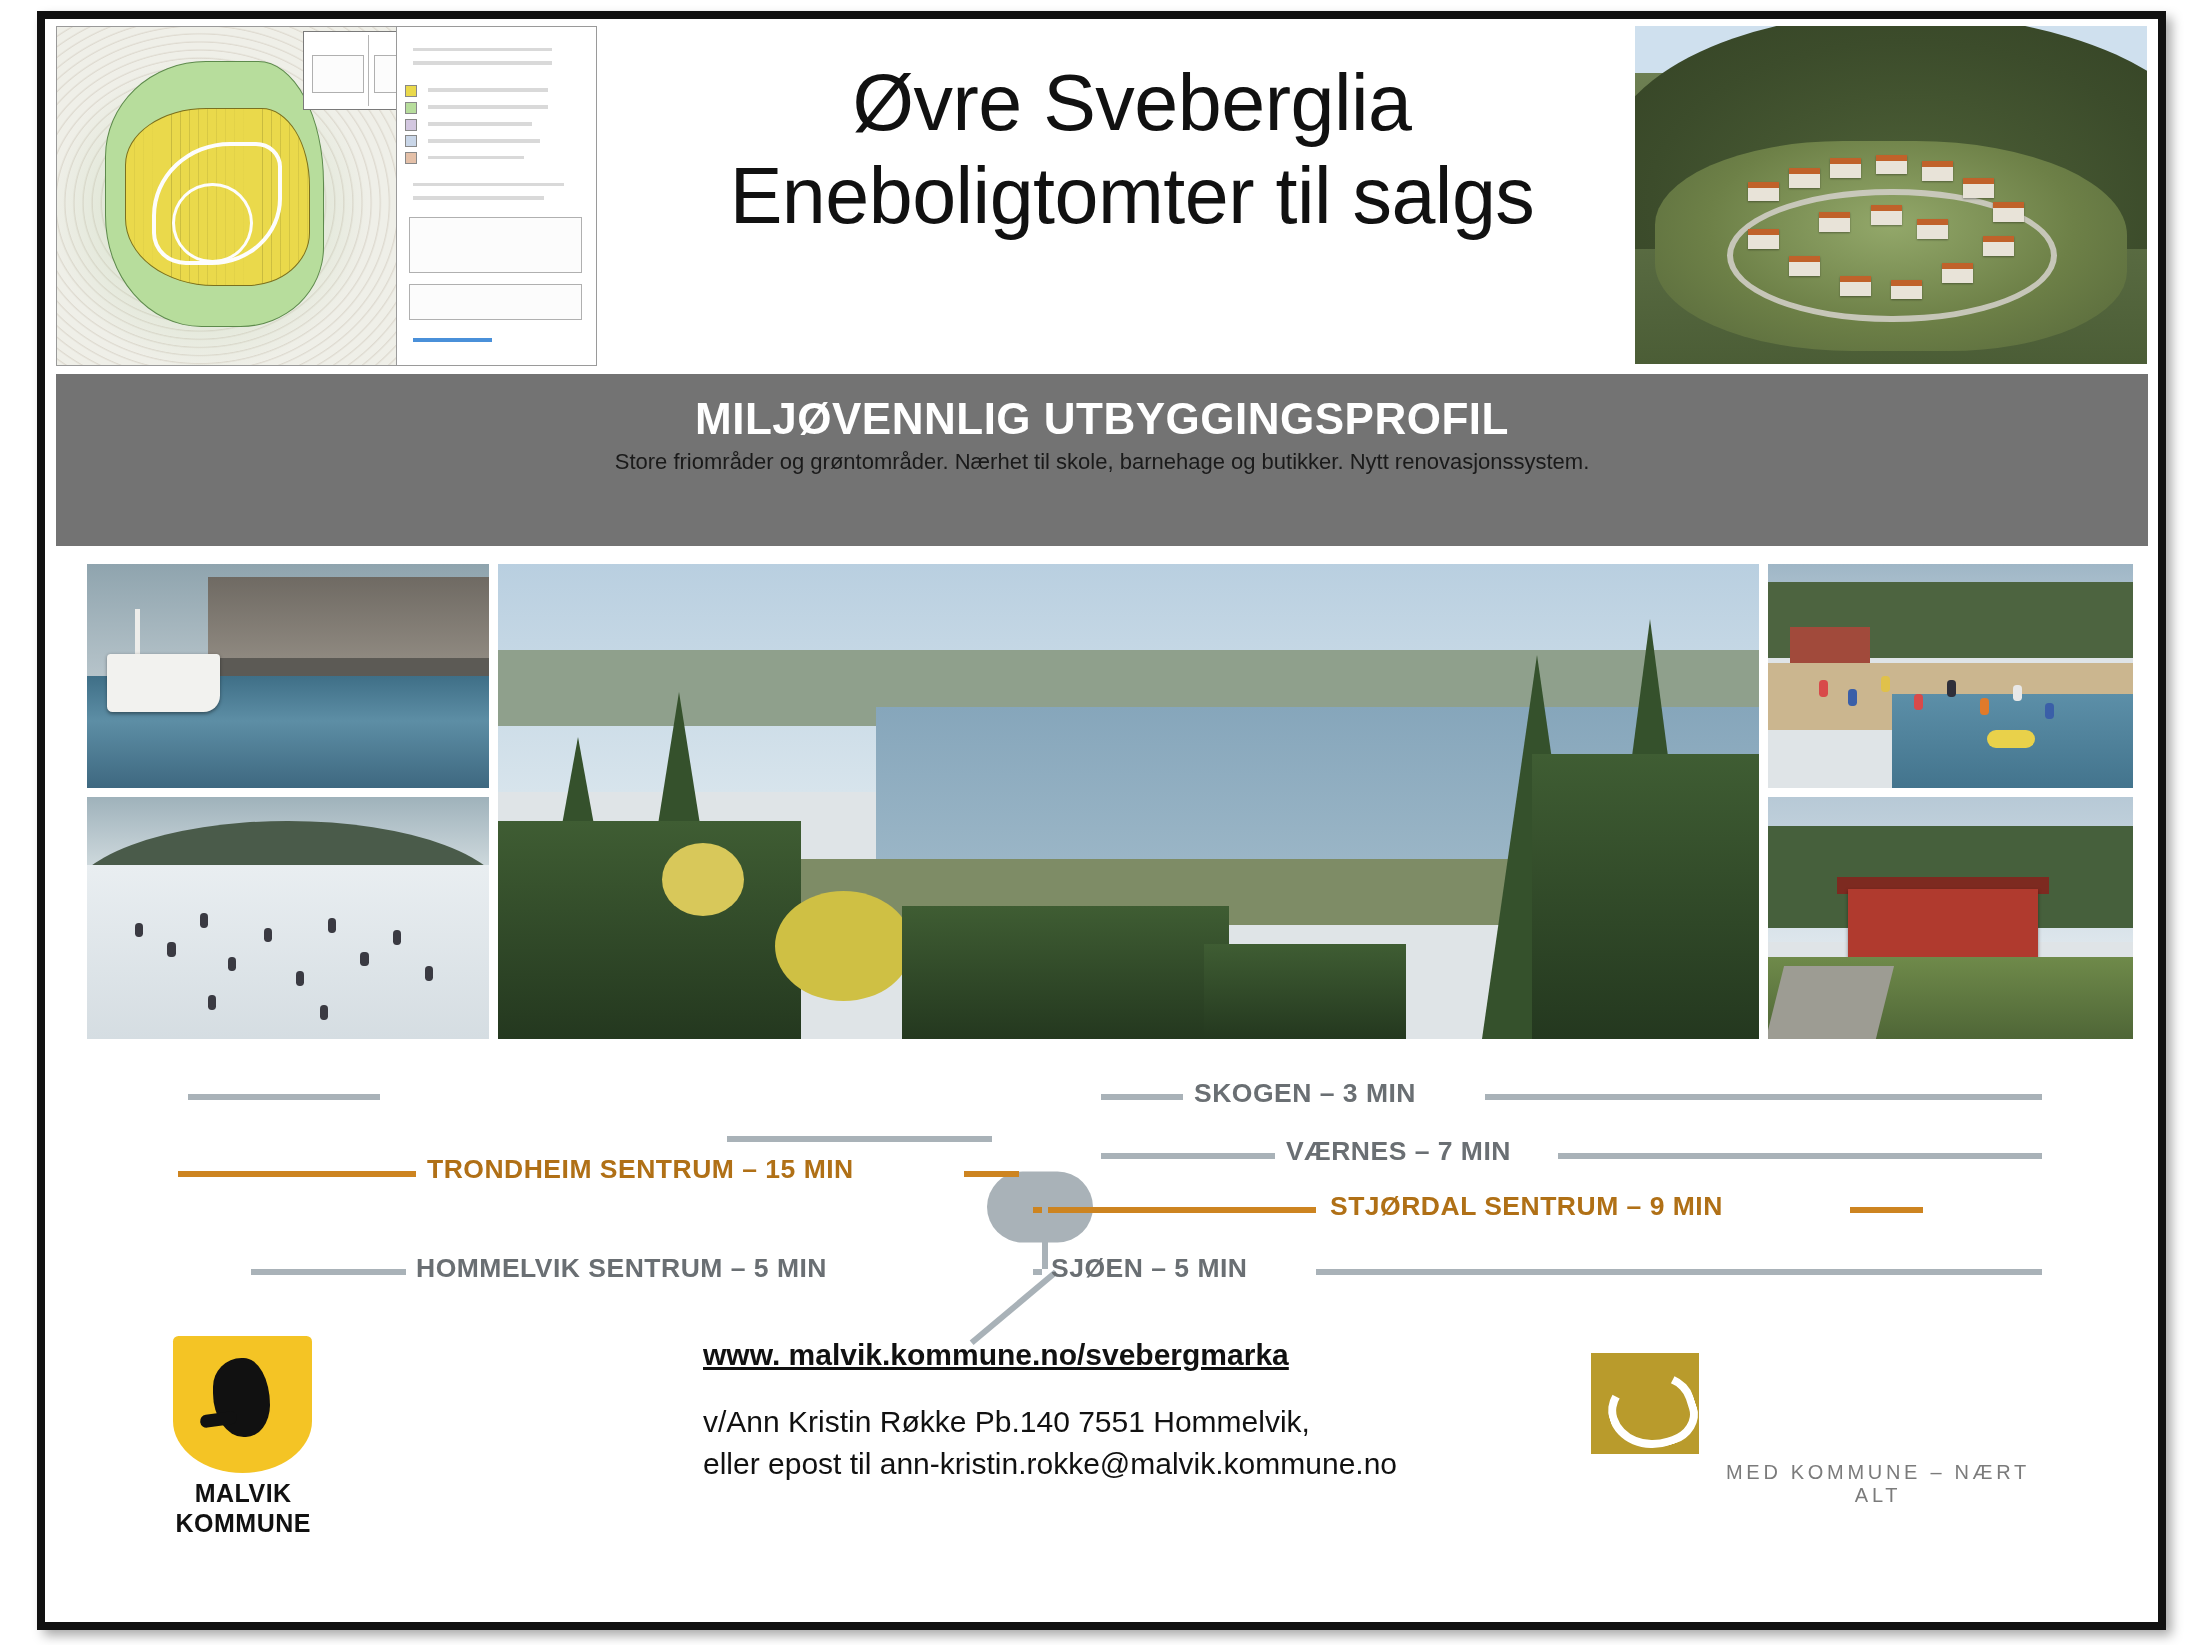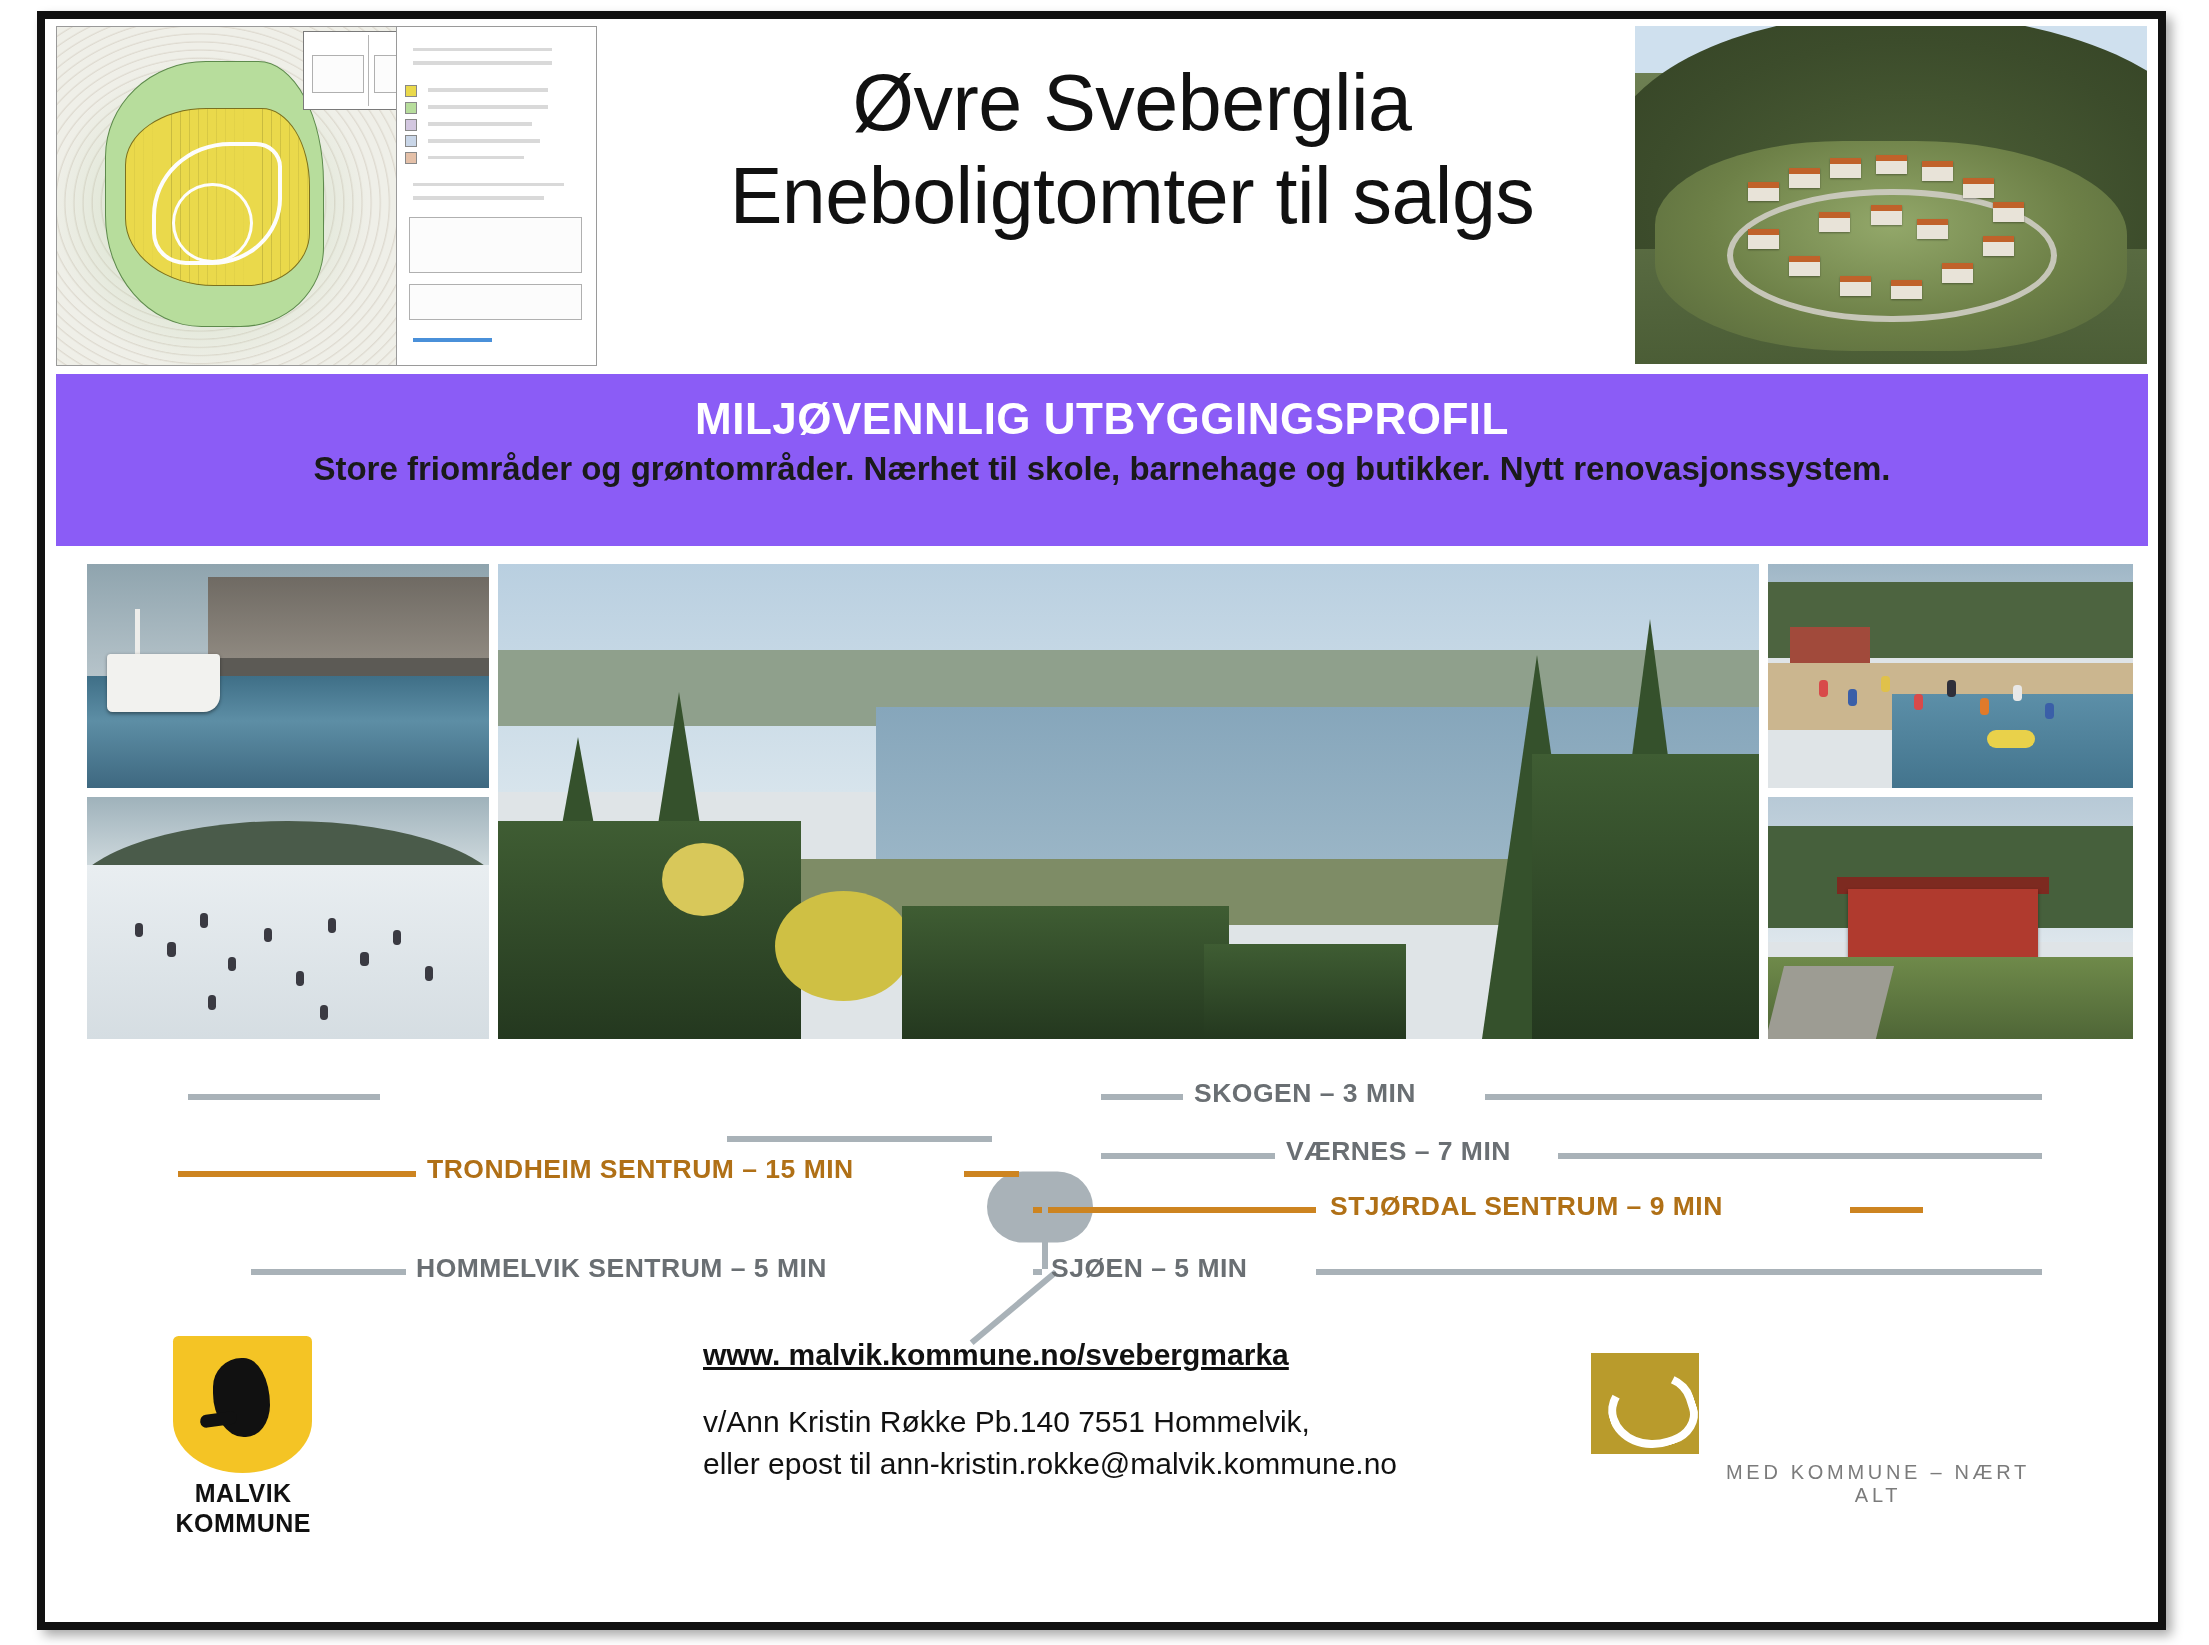--- a/index.html
+++ b/index.html
@@ -171,34 +171,34 @@
     border-top: 6.4px solid #c0622a;
     box-shadow: 0 0.9px 1.8px rgba(0,0,0,.35);
   }
 
   
   .band {
     position: absolute;
     left: 11px; top: 355px;
     width: 2092px;
     height: 172px;
-    background: #8b5cf6;
+    background: #737373;
     text-align: center;
     color: #1a1a1a;
   }
   .band-title {
     font-size: 44px;
     font-weight: bold;
     color: #ffffff;
     letter-spacing: 0.5px;
     padding-top: 20px;
   }
   .band-sub {
-    font-size: 33px;
-    font-weight: bold;
+    font-size: 22px;
+    font-weight: normal;
     line-height: 1.28;
     padding-top: 3.7px;
   }
 
   
   .photos {
     position: absolute;
     left: 42px; top: 545px;
     width: 2047px;
     height: 475px;

